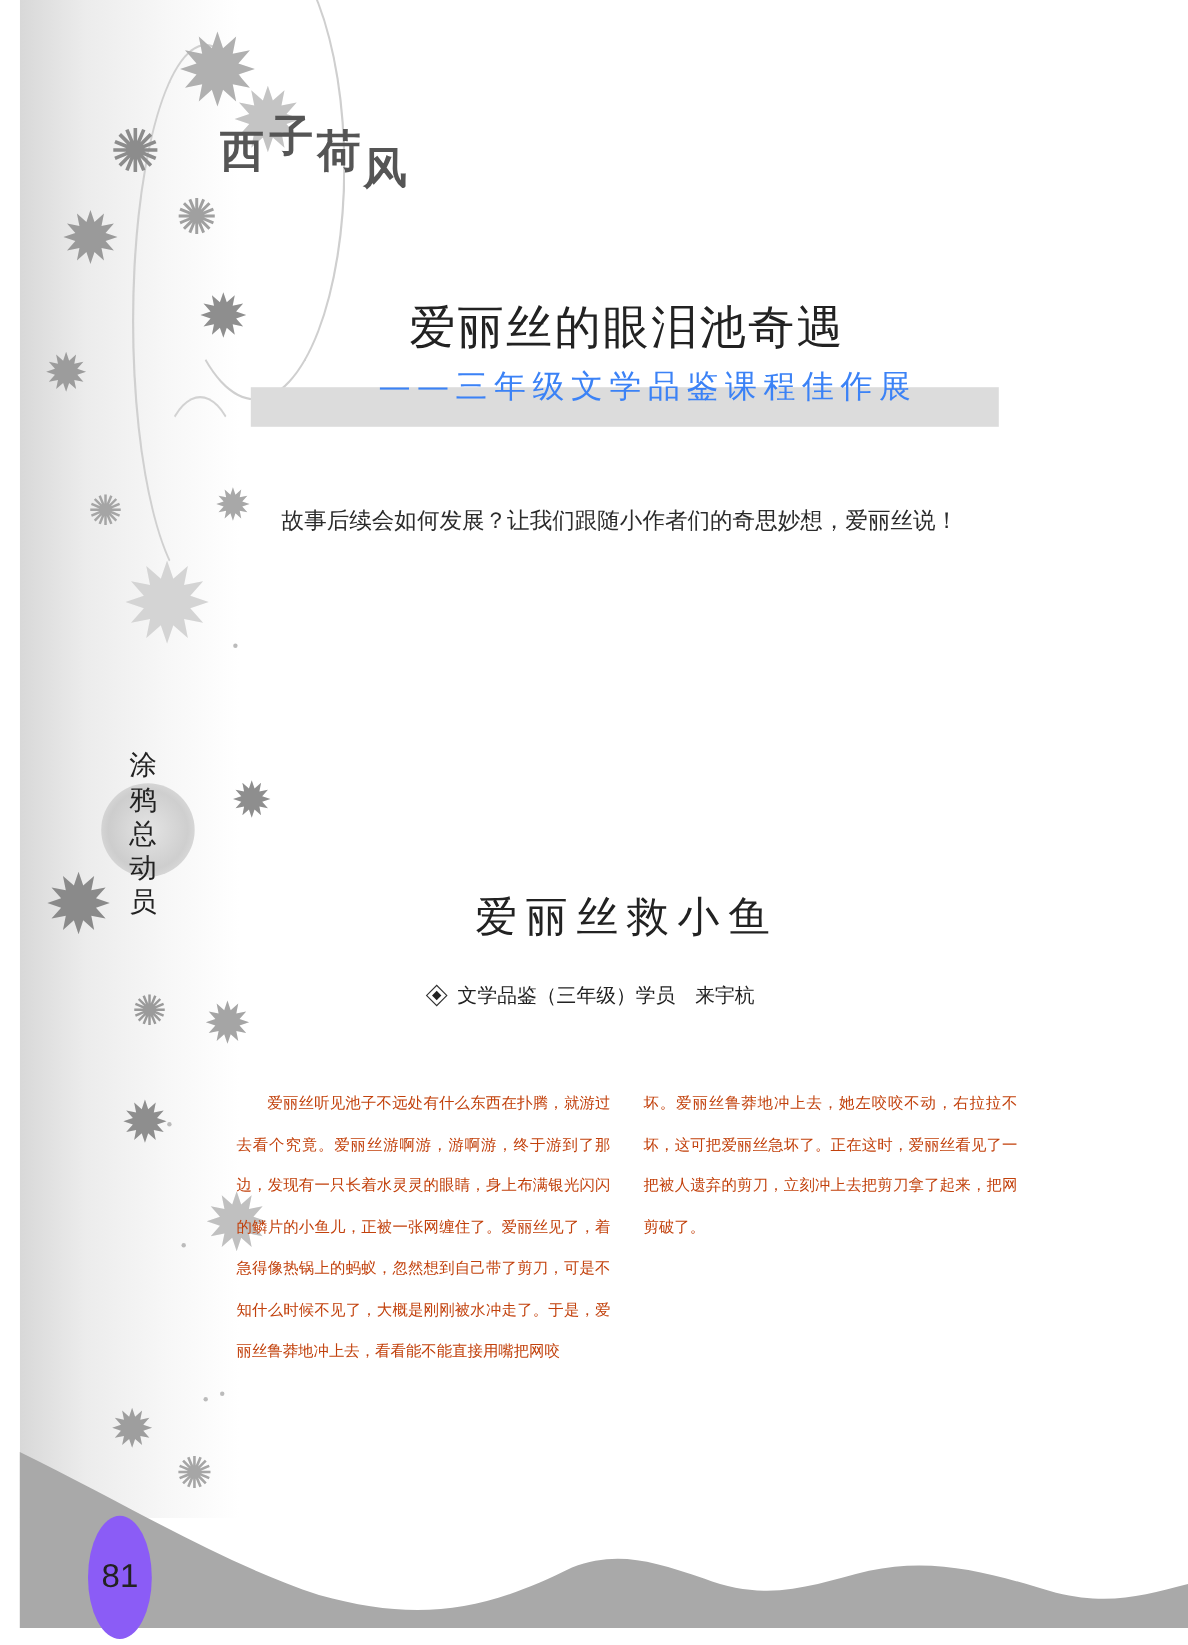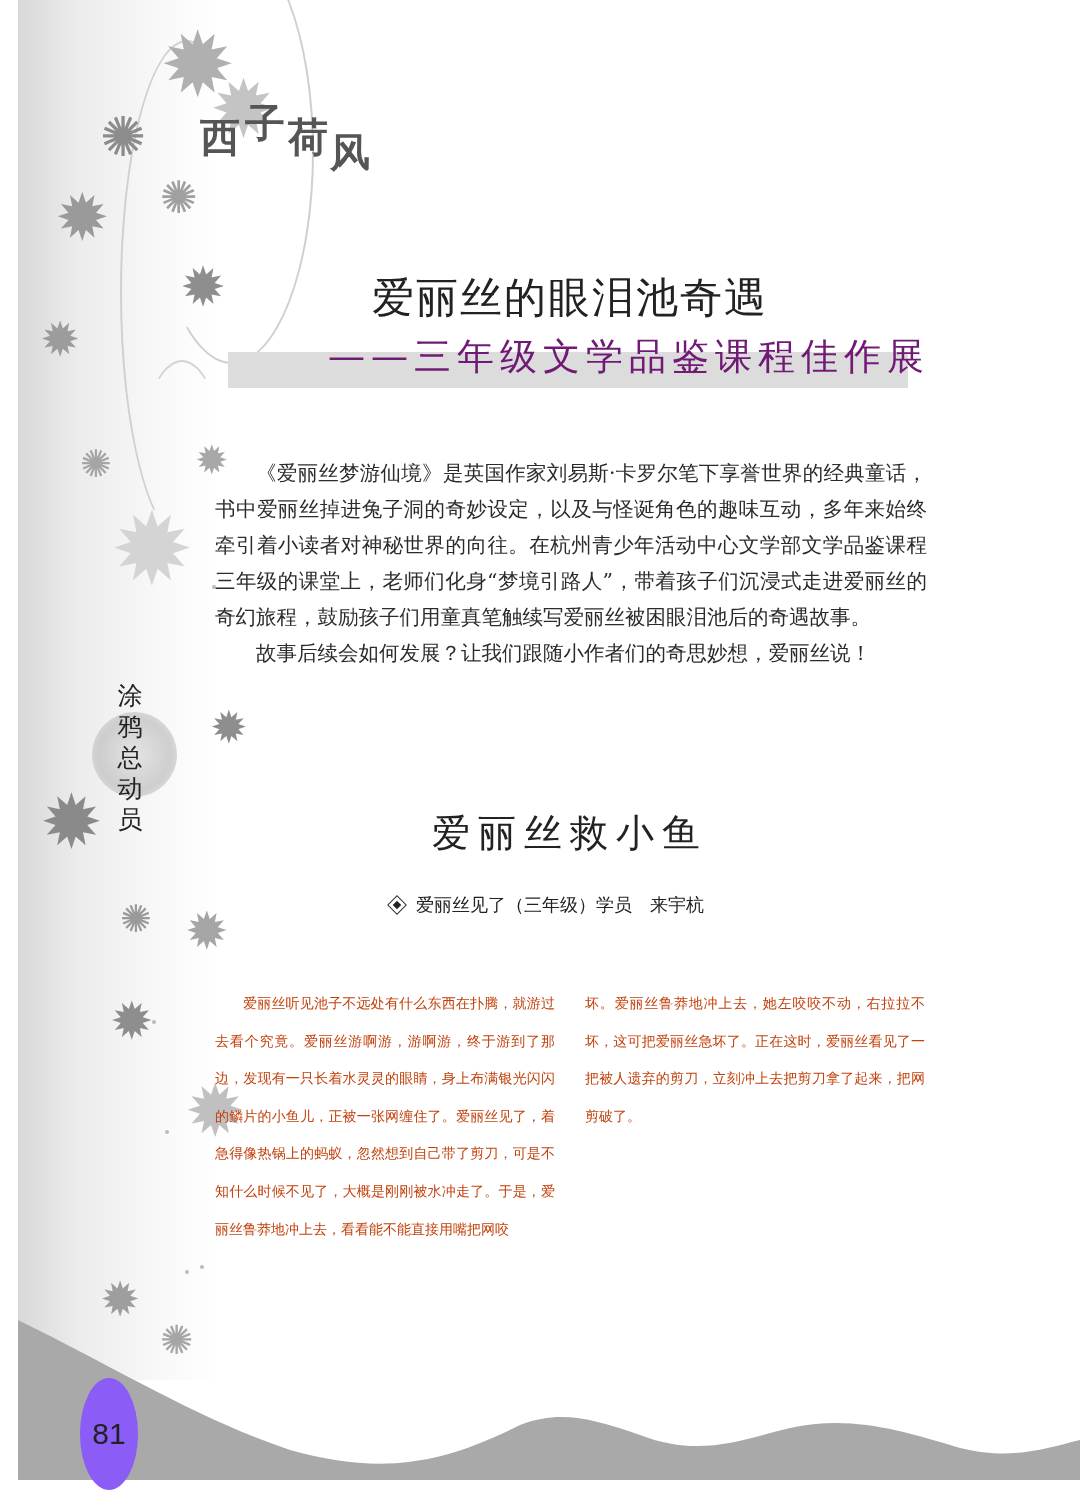--- a/index.html
+++ b/index.html
@@ -23,21 +23,21 @@
   .column-label {
     position:absolute; font-family:"DejaVu Sans","Liberation Sans",sans-serif; font-weight:bold;
     color:#555; font-size:40px;
   }
   .main-title {
     position:absolute; left:0; width:1140px; top:270px; text-align:center;
     font-size:42px; color:#222; letter-spacing:2px;
   }
   .subtitle-bar { position:absolute; left:228px; top:352px; width:680px; height:36px; background:#dcdcdc; }
   .subtitle {
-    position:absolute; left:328px; top:332px; font-size:37px; letter-spacing:6px; color:#701a75;
+    position:absolute; left:344px; top:332px; font-size:29px; letter-spacing:6px; color:#3b82f6;
   }
   .intro {
     position:absolute; left:215px; top:455px; width:712px;
     font-size:20.5px; line-height:36px; color:#2b2b2b; text-align:justify;
   }
   .intro p { margin:0; text-indent:2em; }
   .vertical-label {
     position:absolute; left:110px; top:680px; width:40px;
     font-family:"DejaVu Sans",sans-serif; font-size:25px; line-height:31px; color:#222; text-align:center;
   }
@@ -114,37 +114,36 @@
   <div class="column-label" style="left:200px;top:110px;">西</div>
   <div class="column-label" style="left:245px;top:96px;">子</div>
   <div class="column-label" style="left:288px;top:110px;">荷</div>
   <div class="column-label" style="left:330px;top:125px;">风</div>
 
   <div class="main-title">爱丽丝的眼泪池奇遇</div>
   <div class="subtitle-bar"></div>
   <div class="subtitle">——三年级文学品鉴课程佳作展</div>
 
   <div class="intro">
-    <p>《爱丽丝梦游仙境》是英国作家刘易斯·卡罗尔笔下享誉世界的经典童话，书中爱丽丝掉进兔子洞的奇妙设定，以及与怪诞角色的趣味互动，多年来始终牵引着小读者对神秘世界的向往。在杭州青少年活动中心文学部文学品鉴课程三年级的课堂上，老师们化身“梦境引路人”，带着孩子们沉浸式走进爱丽丝的奇幻旅程，鼓励孩子们用童真笔触续写爱丽丝被困眼泪池后的奇遇故事。</p>
     <p>故事后续会如何发展？让我们跟随小作者们的奇思妙想，爱丽丝说！</p>
   </div>
 
   <div class="medallion"></div>
   <div class="vertical-label">
     <div>涂</div>
     <div>鸦</div>
     <div>总</div>
     <div>动</div>
     <div>员</div>
   </div>
 
   <div class="story-title">爱丽丝救小鱼</div>
   <div class="byline">
     <span class="diamond"></span>
-    <span>爱丽丝见了（三年级）学员　来宇杭</span>
+    <span>文学品鉴（三年级）学员　来宇杭</span>
   </div>
 
   <div class="body-col col-left">
     <p>爱丽丝听见池子不远处有什么东西在扑腾，就游过去看个究竟。爱丽丝游啊游，游啊游，终于游到了那边，发现有一只长着水灵灵的眼睛，身上布满银光闪闪的鳞片的小鱼儿，正被一张网缠住了。爱丽丝见了，着急得像热锅上的蚂蚁，忽然想到自己带了剪刀，可是不知什么时候不见了，大概是刚刚被水冲走了。于是，爱丽丝鲁莽地冲上去，看看能不能直接用嘴把网咬</p>
   </div>
   <div class="body-col col-right">
     <p class="cont">坏。爱丽丝鲁莽地冲上去，她左咬咬不动，右拉拉不坏，这可把爱丽丝急坏了。正在这时，爱丽丝看见了一把被人遗弃的剪刀，立刻冲上去把剪刀拿了起来，把网剪破了。</p>
   </div>
 
   <svg class="wave" viewBox="0 0 1080 195" preserveAspectRatio="none">

